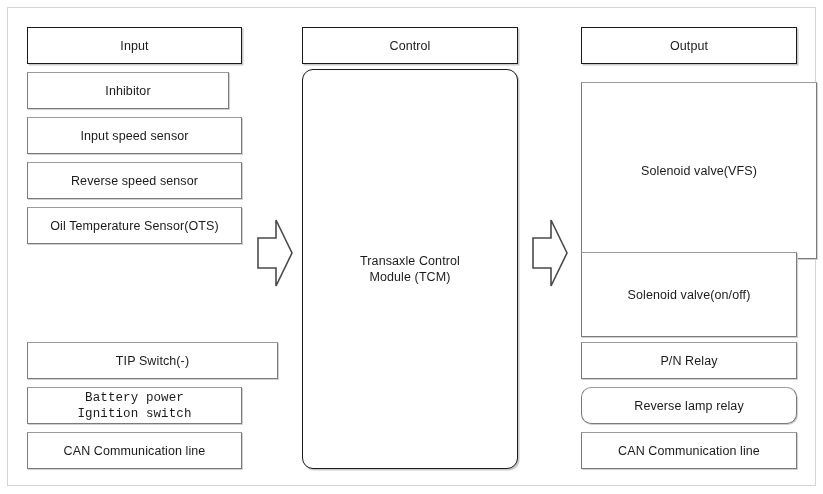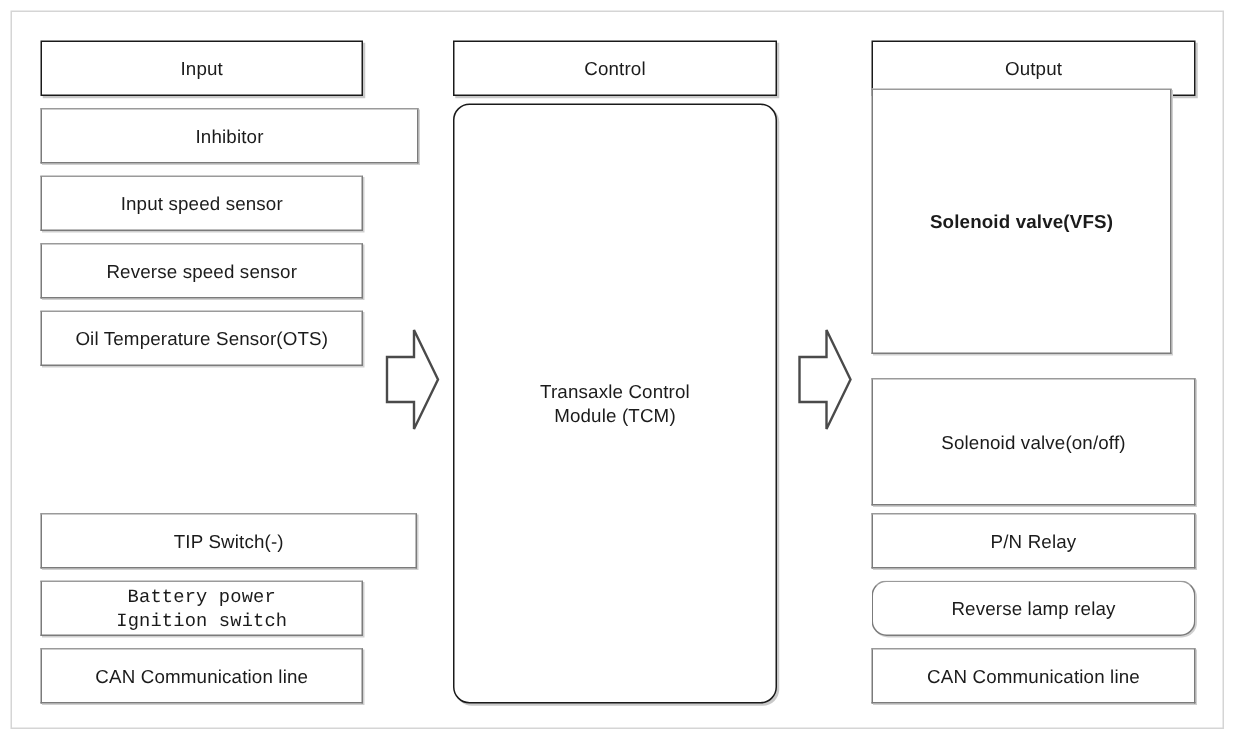--- a/index.html
+++ b/index.html
@@ -71,21 +71,21 @@
 <body>
 
 <div id="canvas">
 
   <div id="outer-frame"></div>
 
   <div class="box heavy" style="left:27px; top:27px; width:215px; height:37px;">
     <span class="label">Input</span>
   </div>
 
-  <div class="box thin" style="left:27px; top:72px; width:252px; height:37px;">
+  <div class="box thin" style="left:27px; top:72px; width:202px; height:37px;">
     <span class="label">Inhibitor</span>
   </div>
 
   <div class="box thin" style="left:27px; top:117px; width:215px; height:37px;">
     <span class="label">Input speed sensor</span>
   </div>
 
   <div class="box thin" style="left:27px; top:162px; width:215px; height:37px;">
     <span class="label">Reverse speed sensor</span>
   </div>
@@ -127,21 +127,21 @@
   <div class="arrow" style="left:532px; top:218px; width:36px; height:70px;">
     <svg width="36" height="70" viewBox="0 0 36 70" aria-hidden="true">
       <path d="M1,20 L19,20 L19,2 L35,35 L19,68 L19,50 L1,50 Z" fill="#ffffff" stroke="#4a4a4a" stroke-width="1.6" stroke-linejoin="miter"></path>
     </svg>
   </div>
 
   <div class="box heavy" style="left:581px; top:27px; width:216px; height:37px;">
     <span class="label">Output</span>
   </div>
 
-  <div class="box thin" style="left:581px; top:59px; width:200px; height:177px;font-weight:bold;">
+  <div class="box thin" style="left:581px; top:82px; width:236px; height:177px;">
     <span class="label">Solenoid valve(VFS)</span>
   </div>
 
   <div class="box thin" style="left:581px; top:252px; width:216px; height:85px;">
     <span class="label">Solenoid valve(on/off)</span>
   </div>
 
   <div class="box thin" style="left:581px; top:342px; width:216px; height:37px;">
     <span class="label">P/N Relay</span>
   </div>

